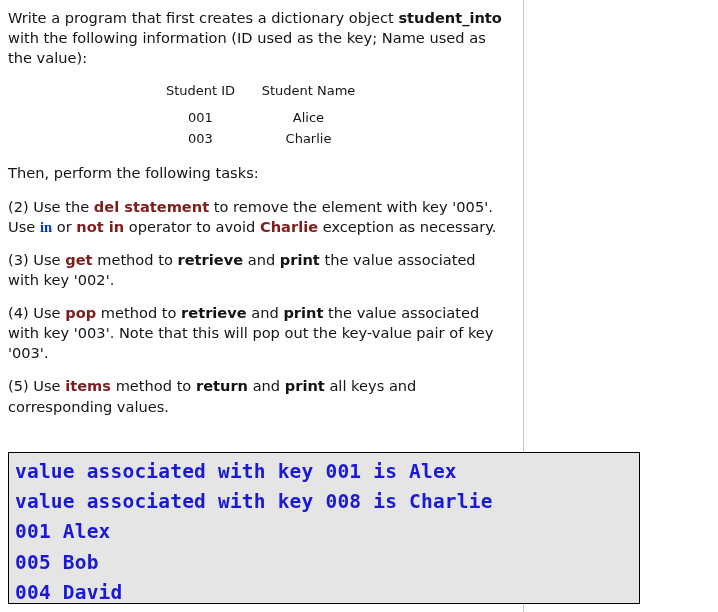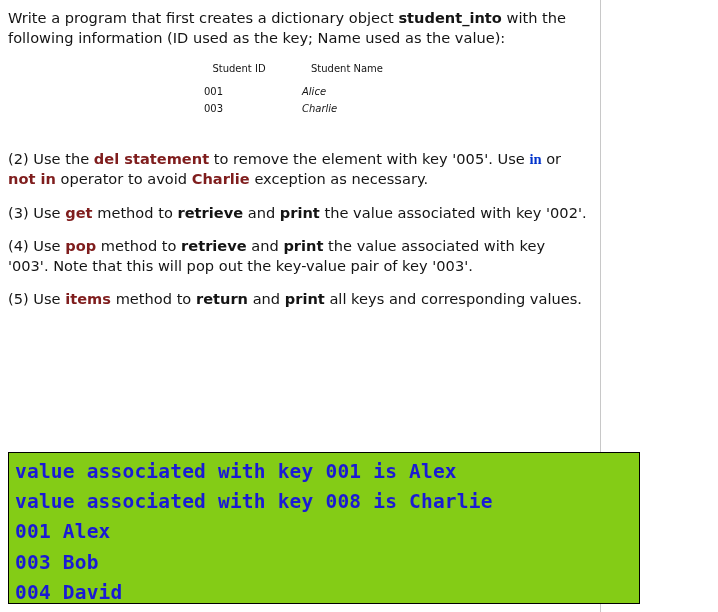--- a/index.html
+++ b/index.html
@@ -12,21 +12,21 @@
     height: 612px;
     font-family: "DejaVu Sans", sans-serif;
     color: #1a1a1a;
     position: relative;
     overflow: hidden;
   }
   .page {
     position: absolute;
     left: 0;
     top: 0;
-    width: 601px;
+    width: 524px;
     height: 612px;
     box-sizing: border-box;
     padding: 8px 12px 0 8px;
     border-right: 1px solid #c8c8c8;
     background: #ffffff;
   }
   .right-gutter {
     position: absolute;
     left: 656px;
     top: 0;
@@ -49,51 +49,50 @@
   .kw {
     color: #7f1d1d;
     font-weight: bold;
   }
   .kw-blue {
     color: #0033cc;
     font-weight: bold;
     font-family: Liberation Serif, serif;
   }
   table.students {
-    margin: 0 auto 32px auto;
+    margin: 0 auto 14px auto;
     border-collapse: collapse;
-    font-size: 10px;
+    font-size: 13px;
   }
   table.students th {
     font-weight: normal;
     padding: 2px 10px 9px 10px;
     text-align: center;
     color: #141414;
   }
   table.students td {
     padding: 3px 14px;
-    text-align: left;
+    text-align: center;
     color: #141414;
   }
   table.students td.id {
     min-width: 70px;
   }
   table.students td.name {
     min-width: 90px;
-    font-style: italic;
   }
   .console {
     position: absolute;
     left: 8px;
     top: 452px;
     width: 632px;
     height: 152px;
     box-sizing: border-box;
     border: 1.5px solid #000000;
-    background: #84cc16;
+    background: #e5e5e5;
     padding: 4px 6px 0 6px;
     overflow: hidden;
   }
   .console .line {
     font-family: "DejaVu Sans Mono", monospace;
     font-size: 19.5px;
     font-weight: bold;
     color: #1a1ad6;
     letter-spacing: 0.2px;
     line-height: 1.55;
@@ -119,33 +118,34 @@
         <td class="id">001</td>
         <td class="name">Alice</td>
       </tr>
       <tr>
         <td class="id">003</td>
         <td class="name">Charlie</td>
       </tr>
     </tbody>
   </table>
 
+  <p class="para">Then, perform the following tasks:</p>
 
 
   <p class="para"><span>(2)</span><span> Use the </span><span class="kw">del statement</span><span> to remove the element with key '005'. Use </span><span class="kw-blue">in</span><span> or </span><span class="kw">not in</span><span> operator to avoid </span><span class="kw">Charlie</span><span> exception as necessary.</span></p>
 
   <p class="para"><span>(3)</span><span> Use </span><span class="kw">get</span><span> method to </span><b>retrieve</b><span> and </span><b>print</b><span> the value associated with key '002'.</span></p>
 
   <p class="para"><span>(4)</span><span> Use </span><span class="kw">pop</span><span> method to </span><b>retrieve</b><span> and </span><b>print</b><span> the value associated with key '003'.  Note that this will pop out the key-value pair of key '003'.</span></p>
 
   <p class="para"><span>(5)</span><span> Use </span><span class="kw">items</span><span> method to </span><b>return</b><span> and </span><b>print</b><span> all keys and corresponding values.</span></p>
 
   <div class="console">
     <div class="line">value associated with key 001 is Alex</div>
     <div class="line">value associated with key 008 is Charlie</div>
     <div class="line">001 Alex</div>
-    <div class="line">003 Bob</div>
+    <div class="line">005 Bob</div>
     <div class="line">004 David</div>
   </div>
 
 </div>
 
 <div class="right-gutter"></div>
 
 </body></html>

